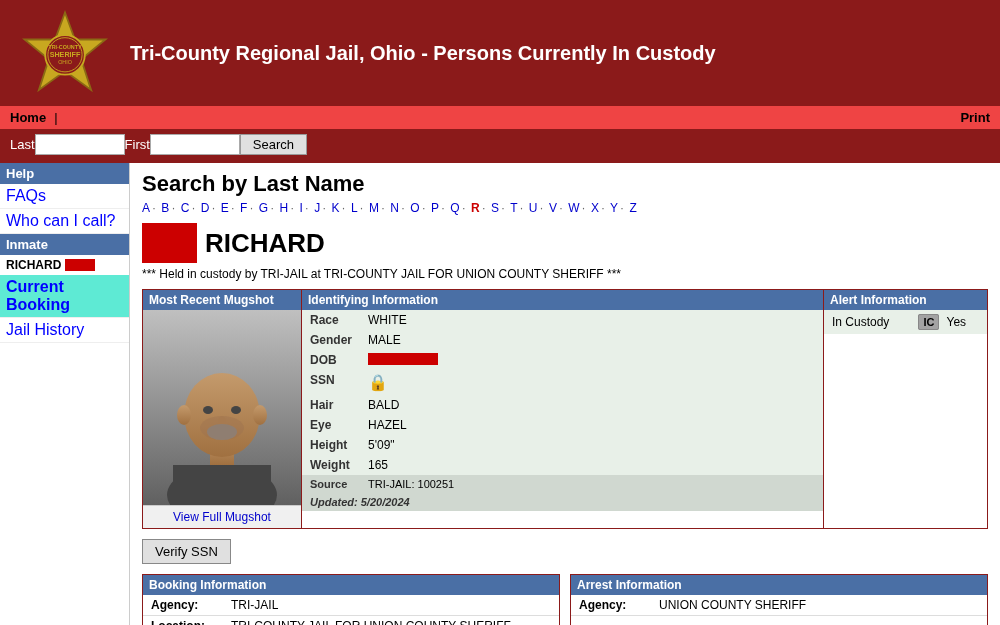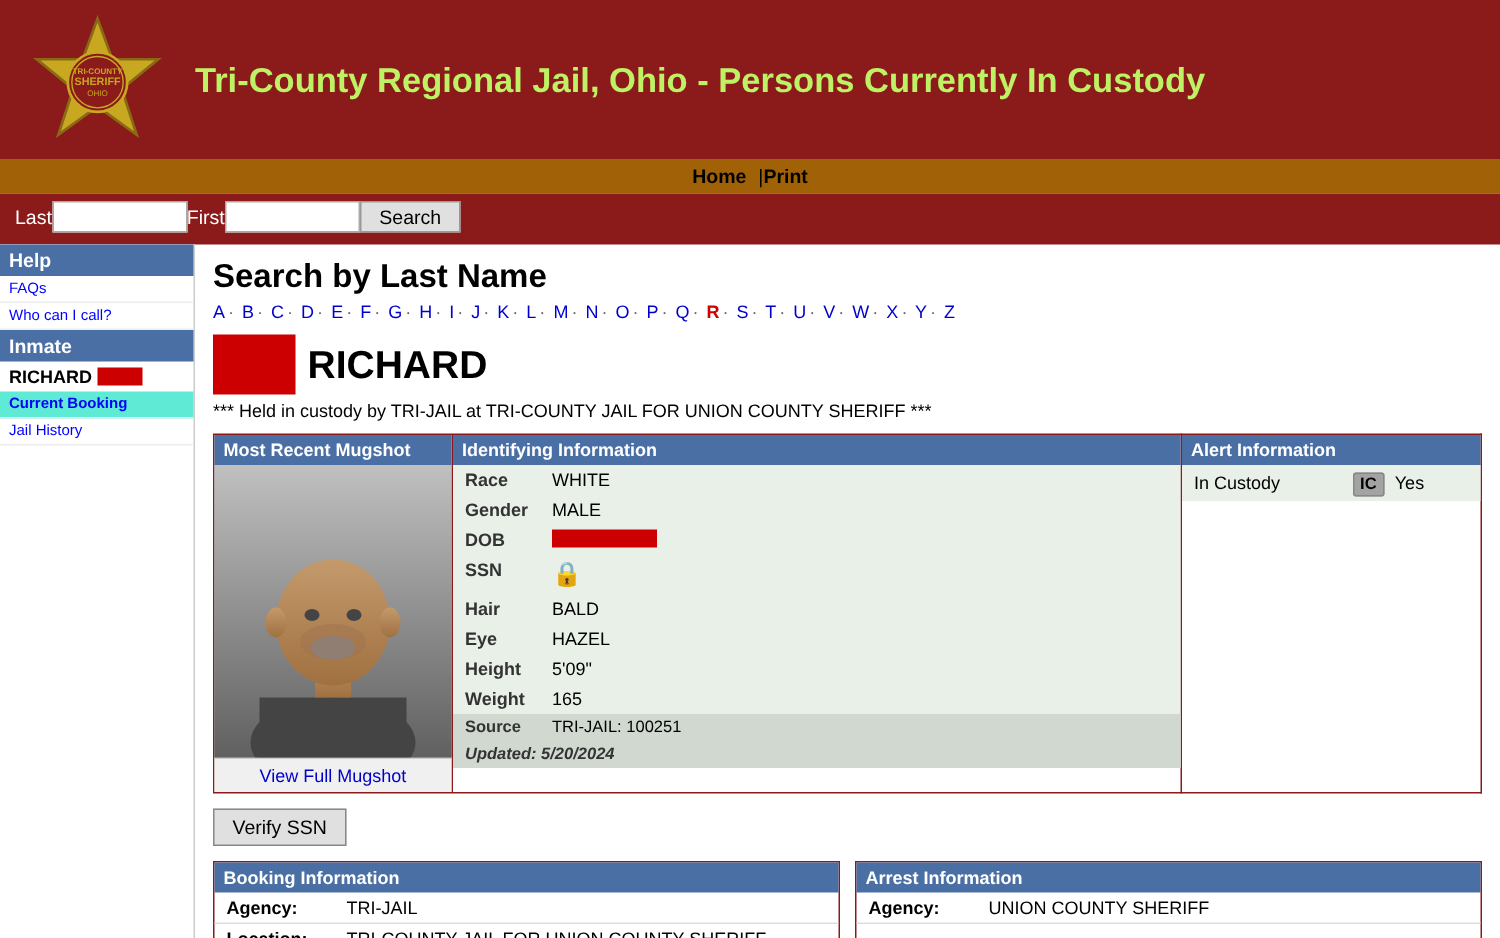--- a/index.html
+++ b/index.html
@@ -17,32 +17,32 @@
       width: 110px;
       display: flex;
       align-items: center;
       justify-content: center;
     }
     .logo-star {
       width: 90px;
       height: 90px;
     }
     .header-title {
-      color: #bef264;
-      font-size: 23px;
+      color: #ffffff;
+      font-size: 20px;
       font-weight: bold;
       flex: 1;
       padding-left: 10px;
     }
 
     
     .nav-bar {
-      background: #a16207;
-      display: flex;
-      justify-content: center;
+      background: #ef4444;
+      display: flex;
+      justify-content: space-between;
       align-items: center;
       padding: 4px 10px;
     }
     .nav-left {
       display: flex;
       align-items: center;
       gap: 8px;
     }
     .nav-home {
       color: #000;
@@ -100,21 +100,21 @@
     }
     .sidebar-section-header {
       background: #4a6fa5;
       color: #fff;
       font-weight: bold;
       padding: 3px 6px;
       font-size: 13px;
     }
     .sidebar-item {
       padding: 3px 6px;
-      font-size: 10px;
+      font-size: 16px;
       color: #00f;
       cursor: pointer;
       border-bottom: 1px solid #eee;
     }
     .sidebar-inmate-name {
       padding: 3px 6px;
       font-size: 12px;
       display: flex;
       align-items: center;
       gap: 4px;
@@ -266,21 +266,21 @@
     .updated-row td {
       background: #d0d8d0;
       font-size: 11px;
       font-style: italic;
     }
 
     
     .alert-section {
       border: 1px solid #8b1a1a;
       border-left: none;
-      width: 200px;
+      width: 164px;
       flex-shrink: 0;
     }
     .alert-table {
       width: 100%;
       background: #e8f0e8;
     }
     .alert-table td {
       padding: 3px 6px;
       font-size: 12px;
       vertical-align: middle;

